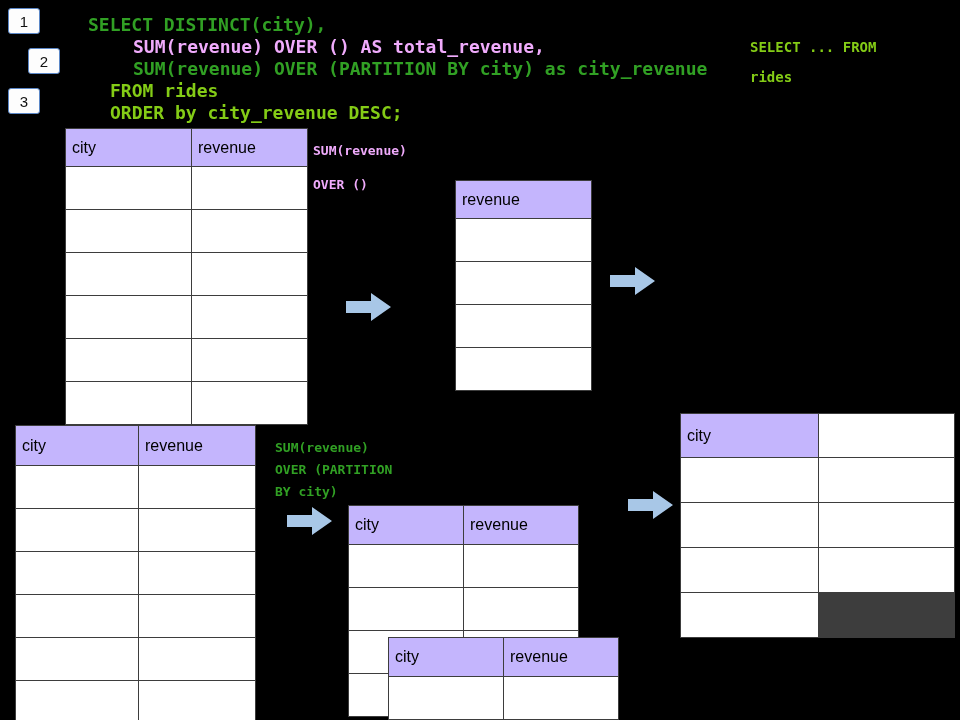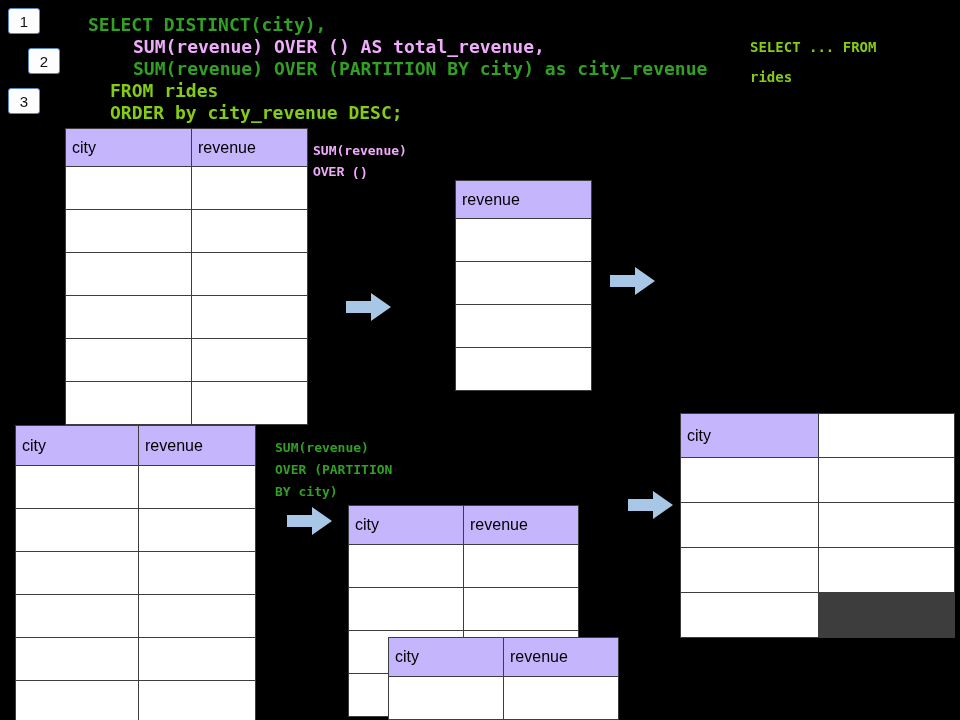--- a/index.html
+++ b/index.html
@@ -61,21 +61,21 @@
 <div class="code code-main green" style="left:88px;  top:14px;text-align:right;">SELECT DISTINCT(city),</div>
 <div class="code code-main red" style="left:133px; top:36px;">SUM(revenue) OVER () AS total_revenue,</div>
 <div class="code code-main green" style="left:133px; top:58px;text-align:right;">SUM(revenue) OVER (PARTITION BY city) as city_revenue</div>
 <div class="code code-main purple" style="left:110px; top:80px;">FROM rides</div>
 <div class="code code-main purple" style="left:110px; top:102px;text-align:right;">ORDER by city_revenue DESC;</div>
 
 <div class="code code-note purple" style="left:750px; top:38px;">SELECT ... FROM</div>
 <div class="code code-note purple" style="left:750px; top:68px;">rides</div>
 
 <div class="code code-label red" style="left:313px; top:140px;">SUM(revenue)</div>
-<div class="code code-label red" style="left:313px; top:162px;font-family:Liberation Mono, monospace;">OVER ()</div>
+<div class="code code-label red" style="left:313px; top:174px;">OVER ()</div>
 
 <div class="code code-label green" style="left:275px; top:437px;">SUM(revenue)</div>
 <div class="code code-label green" style="left:275px; top:459px;">OVER (PARTITION</div>
 <div class="code code-label green" style="left:275px; top:481px;">BY city)</div>
 
 <div class="tbl" style="left:65px; top:128px; grid-template-columns:125px 115px; grid-template-rows:37px repeat(6,42px);">
   <div class="th">city</div>
   <div class="th">revenue</div>
 <div class="cell"></div>
     <div class="cell"></div>

